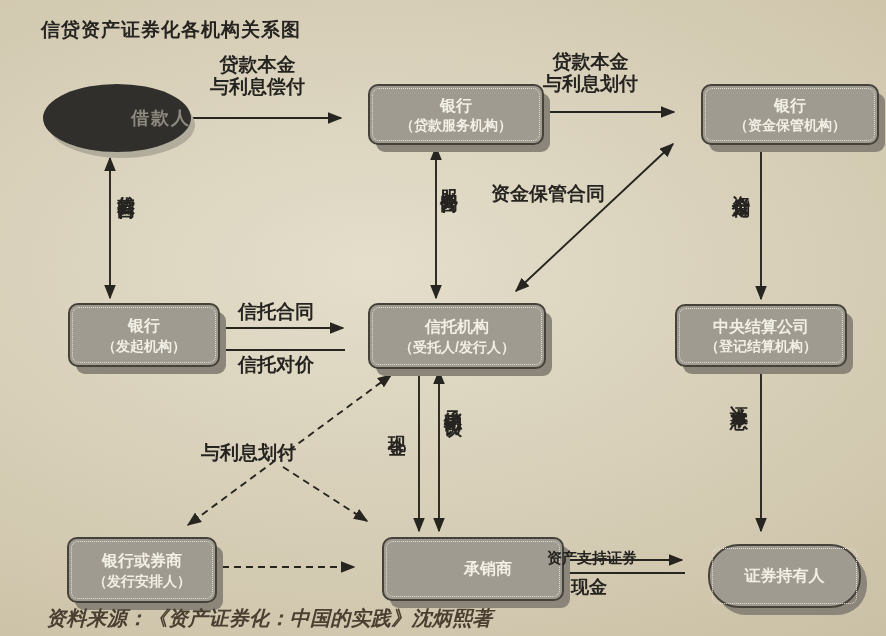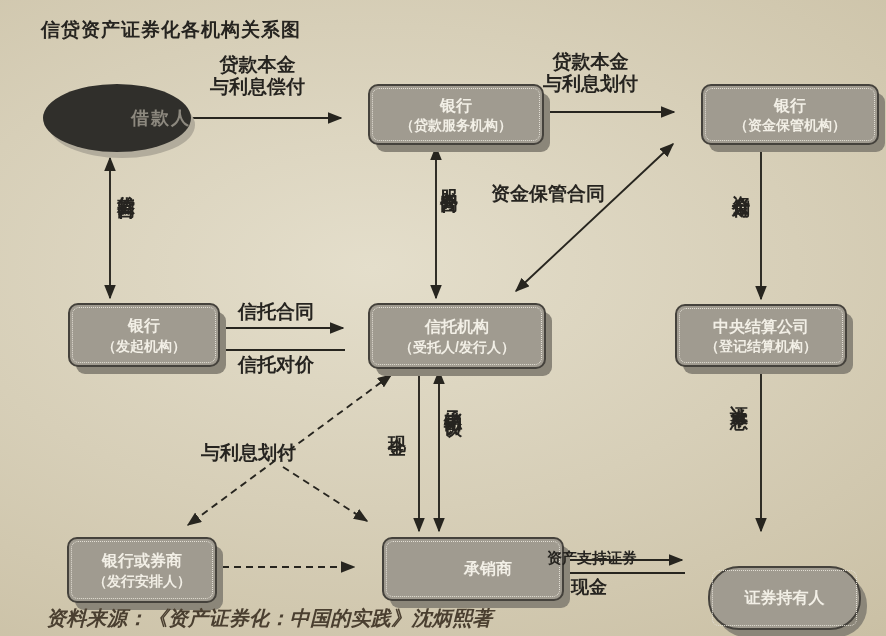--- a/index.html
+++ b/index.html
@@ -86,21 +86,21 @@
 
   <div class="node" style="left:47px;top:537px;width:146px;height:62px;">
     <span class="l1">银行或券商</span>
     <span class="l2">（发行安排人）</span>
   </div>
 
   <div class="node" style="left:362px;top:537px;width:148px;height:60px;padding-left:30px;">
     <span class="l1">承销商</span>
   </div>
 
-  <div class="node" style="left:688px;top:566px;width:149px;height:60px;border-radius:31px;">
+  <div class="node" style="left:688px;top:544px;width:149px;height:60px;border-radius:31px;">
     <span class="l1">证券持有人</span>
   </div>
 
   <div class="lbl c" style="left:200px;top:54px;width:115px;">
     <div>贷款本金</div>
     <div>与利息偿付</div>
   </div>
   <div class="lbl c" style="left:533px;top:51px;width:115px;">
     <div>贷款本金</div>
     <div>与利息划付</div>

